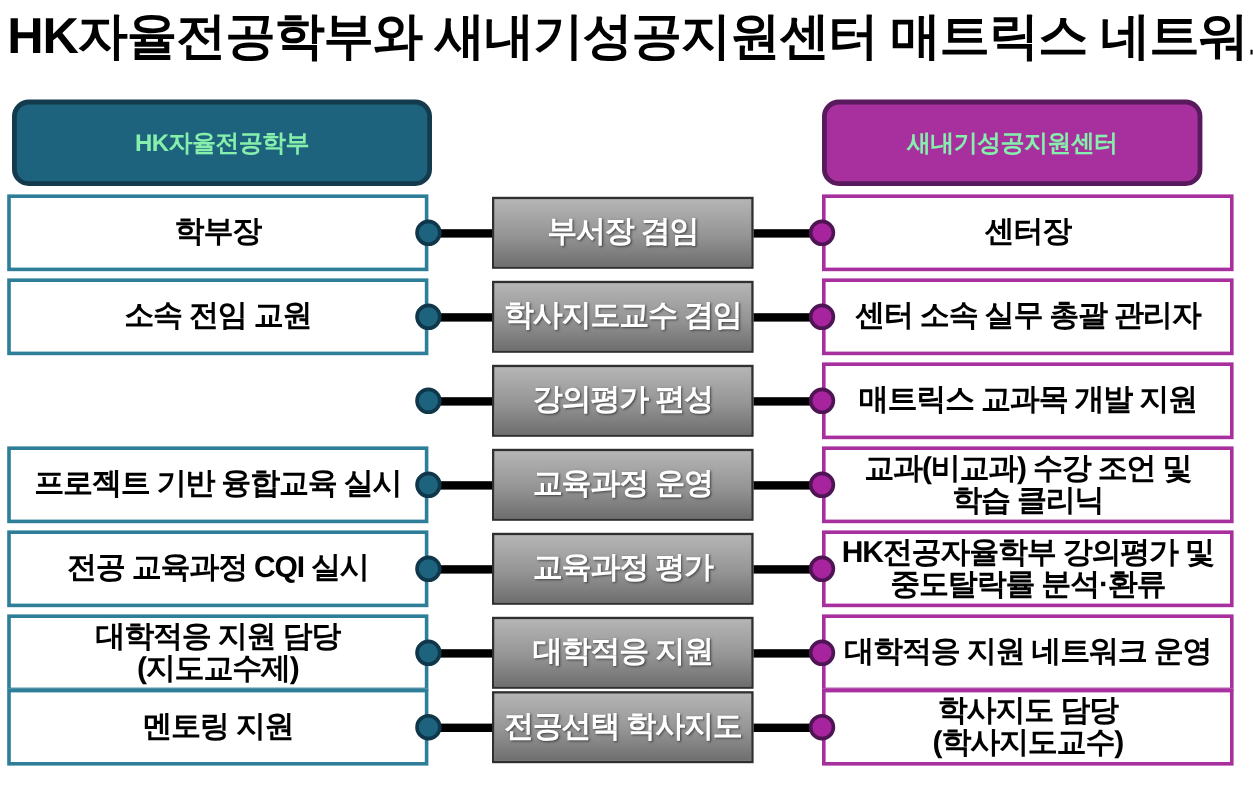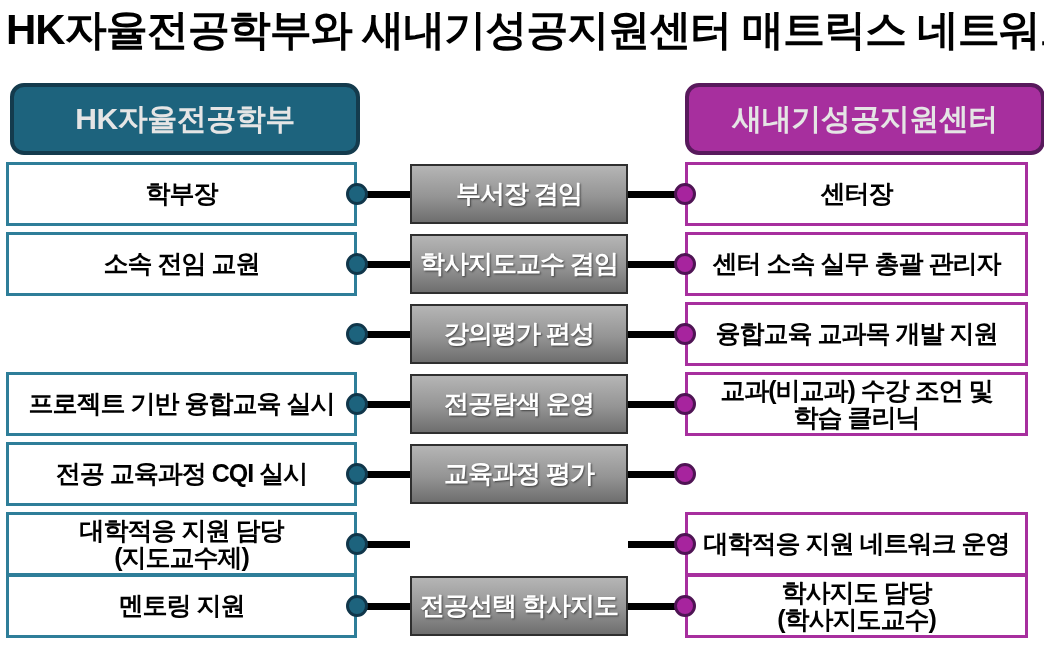--- a/index.html
+++ b/index.html
@@ -28,34 +28,34 @@
   }
   .hdr {
     position: absolute;
     top: 83px;
     height: 72px;
     border-radius: 14px;
     box-sizing: border-box;
     display: flex;
     align-items: center;
     justify-content: center;
-    color: #e5e5e5;
-    font-size: 30px;
+    color: #86efac;
+    font-size: 20px;
     font-weight: 800;
     letter-spacing: -0.5px;
   }
   .hdr-left {
     left: 10px;
     width: 350px;
     background: #1d637d;
     border: 4px solid #143b4d;
   }
   .hdr-right {
     left: 685px;
-    width: 360px;
+    width: 317px;
     background: #a72f9e;
     border: 4px solid #581a5c;
     text-align: right;
   }
   .row {
     position: absolute;
     left: 0;
     width: 1044px;
     height: 64px;
   }
@@ -157,48 +157,51 @@
     <div class="dot rdot"></div>
     <div class="box rbox">센터장</div>
   </div>
 
   <div class="row" style="top:302px">
     <div class="line lline"></div>
     <div class="dot ldot"></div>
     <div class="box gbox">강의평가 편성</div>
     <div class="line rline"></div>
     <div class="dot rdot"></div>
-    <div class="box rbox">융합교육 교과목 개발 지원</div>
+    <div class="box rbox">매트릭스 교과목 개발 지원</div>
   </div>
 
   <div class="row" style="top:372px">
     <div class="box lbox">프로젝트 기반 융합교육 실시</div>
     <div class="line lline"></div>
     <div class="dot ldot"></div>
-    <div class="box gbox">전공탐색 운영</div>
+    <div class="box gbox">교육과정 운영</div>
     <div class="line rline"></div>
     <div class="dot rdot"></div>
     <div class="box rbox">교과(비교과) 수강 조언 및
 학습 클리닉</div>
   </div>
 
   <div class="row" style="top:442px">
     <div class="box lbox">전공 교육과정 CQI 실시</div>
     <div class="line lline"></div>
     <div class="dot ldot"></div>
     <div class="box gbox">교육과정 평가</div>
     <div class="line rline"></div>
     <div class="dot rdot"></div>
+    <div class="box rbox">HK전공자율학부 강의평가 및
+중도탈락률 분석·환류</div>
   </div>
 
   <div class="row" style="top:512px">
     <div class="box lbox">대학적응 지원 담당
 (지도교수제)</div>
     <div class="line lline"></div>
     <div class="dot ldot"></div>
+    <div class="box gbox">대학적응 지원</div>
     <div class="line rline"></div>
     <div class="dot rdot"></div>
     <div class="box rbox">대학적응 지원 네트워크 운영</div>
   </div>
 
   <div class="row" style="top:574px">
     <div class="box lbox">멘토링 지원</div>
     <div class="line lline"></div>
     <div class="dot ldot"></div>
     <div class="box gbox">전공선택 학사지도</div>

